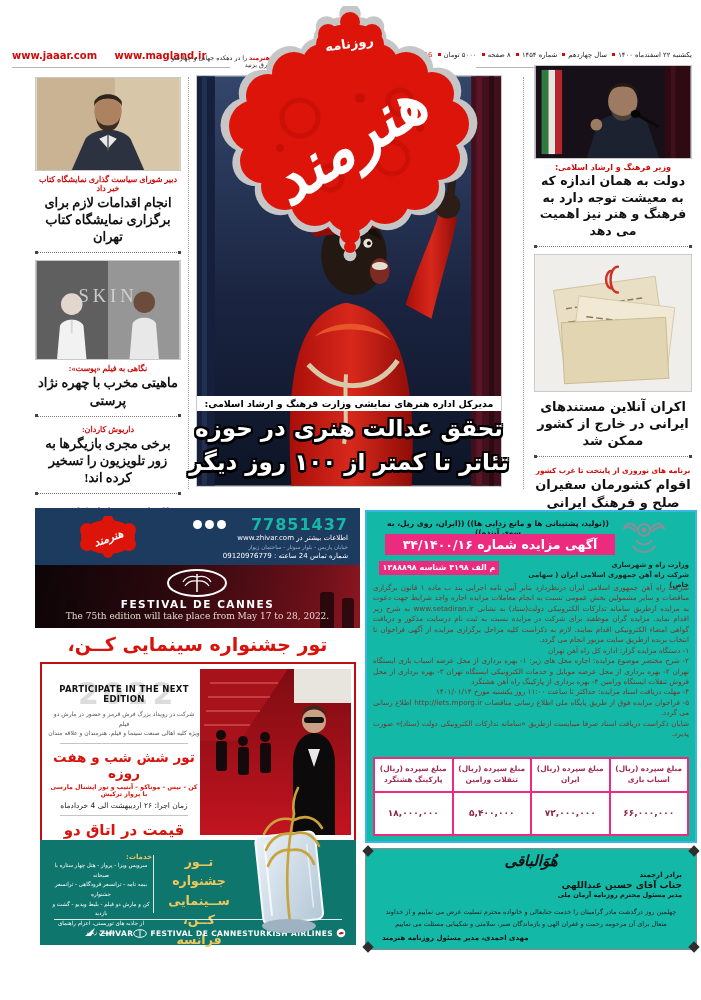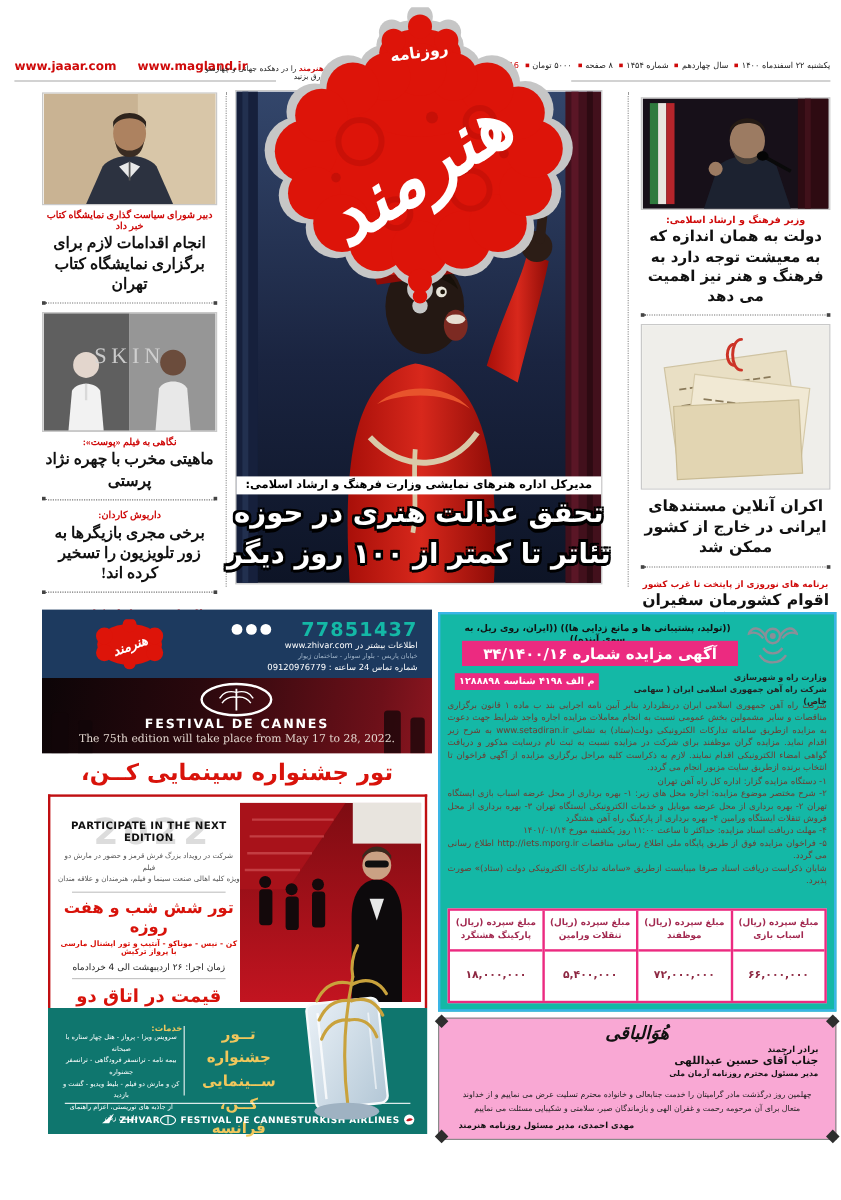--- a/index.html
+++ b/index.html
@@ -100,21 +100,21 @@
               font-size:7.2px; line-height:1.45; text-align:justify; color:#6d3b31; }
   .auc-table { position:absolute; left:6px; right:6px; bottom:5px; height:79px; display:flex; direction:rtl;
                border:2px solid #ec2a80; background:#fff; }
   .tcol { flex:1; border-left:2px solid #ec2a80; text-align:center; direction:rtl; }
   .tcol:last-child { border-left:none; }
   .tcol .th { height:34px; border-bottom:2px solid #ec2a80; color:#a22950; font-weight:bold;
               font-size:7.4px; line-height:1.5; padding-top:4px; }
   .tcol .td { color:#8d2741; font-weight:bold; font-size:9px; line-height:40px; }
 
   
-  .cond { left:365px; top:848px; width:332px; height:102px; background:#f9a8d4; border:1px solid #8a8a8a; }
+  .cond { left:365px; top:848px; width:332px; height:102px; background:#14b8a6; border:1px solid #8a8a8a; }
   .corn { position:absolute; width:8px; height:8px; background:#2e2e2e; transform:rotate(45deg); }
   .cond-head { position:absolute; top:3px; width:100%; text-align:center; font-family:"DejaVu Serif", serif;
                font-weight:bold; font-style:italic; font-size:15px; color:#111; }
   .cond-right { position:absolute; top:22px; right:14px; text-align:right; direction:rtl; color:#111; }
   .cond-l1 { font-size:7px; font-weight:bold; }
   .cond-l2 { font-size:9px; font-weight:bold; margin-top:1px; }
   .cond-l3 { font-size:6.5px; font-weight:bold; margin-top:1px; }
   .cond-body { position:absolute; top:58px; left:12px; right:12px; direction:rtl; text-align:center;
                font-size:6.5px; line-height:1.8; color:#222; }
   .cond-sign { position:absolute; bottom:7px; left:16px; direction:rtl; font-size:7px; font-weight:bold; color:#111; }
@@ -264,21 +264,21 @@
       <path d="M120,118 L178,108 L181,120 L122,130 Z" fill="#e0542e"></path>
       <path d="M116,156 L188,146 L186,152 L118,162 Z" fill="#8f0c07"></path>
     </g>
   </svg>
   <div class="abs main-kicker-wrap">
     <span class="main-kicker">مدیرکل اداره هنرهای نمایشی وزارت فرهنگ و ارشاد اسلامی:</span>
   </div>
   <div class="abs main-hl" style="top:415px;">تحقق عدالت هنری در حوزه</div>
   <div class="abs main-hl" style="top:449px;">تئاتر تا کمتر از ۱۰۰ روز دیگر</div>
 
-  <div class="abs col" style="left:534px; top:81px; width:158px;">
+  <div class="abs col" style="left:534px; top:65px; width:158px;">
     <svg class="photo" width="158" height="94" viewBox="0 0 158 94">
       <rect width="158" height="94" fill="#171019"></rect>
       <rect x="132" width="26" height="94" fill="#2e0b12"></rect>
         <rect x="138" width="5" height="94" fill="#40111a"></rect>
       <rect x="6" y="4" width="7" height="86" fill="#2f7a3e"></rect>
         <rect x="13" y="4" width="7" height="86" fill="#e8e5e0"></rect>
         <rect x="20" y="4" width="7" height="86" fill="#b5252b"></rect>
       <path d="M52,94 L64,58 C74,46 104,46 114,58 L126,94 Z" fill="#1c2230"></path>
       <ellipse cx="89" cy="36" rx="15" ry="17" fill="#9c7b62"></ellipse>
       <path d="M74,30 C76,18 102,18 104,30 L104,26 C98,14 80,14 74,26 Z" fill="#241a14"></path>
@@ -489,21 +489,21 @@
       <div>۵- فراخوان مزایده فوق از طریق پایگاه ملی اطلاع رسانی مناقصات http://iets.mporg.ir اطلاع رسانی می گردد.</div>
       <div>شایان ذکراست دریافت اسناد صرفا میبایست ازطریق «سامانه تدارکات الکترونیکی دولت (ستاد)» صورت پذیرد.</div>
 
     </div>
     <div class="auc-table">
       <div class="tcol">
         <div class="th"><span>مبلغ سپرده (ریال)</span><br><span>اسباب بازی</span></div>
         <div class="td">۶۶,۰۰۰,۰۰۰</div>
       </div>
       <div class="tcol">
-        <div class="th"><span>مبلغ سپرده (ریال)</span><br><span>موظفند</span></div>
+        <div class="th"><span>مبلغ سپرده (ریال)</span><br><span>ایران</span></div>
         <div class="td">۷۲,۰۰۰,۰۰۰</div>
       </div>
       <div class="tcol">
         <div class="th"><span>مبلغ سپرده (ریال)</span><br><span>تنقلات ورامین</span></div>
         <div class="td">۵,۴۰۰,۰۰۰</div>
       </div>
       <div class="tcol">
         <div class="th"><span>مبلغ سپرده (ریال)</span><br><span>پارکینگ هشتگرد</span></div>
         <div class="td">۱۸,۰۰۰,۰۰۰</div>
       </div>

